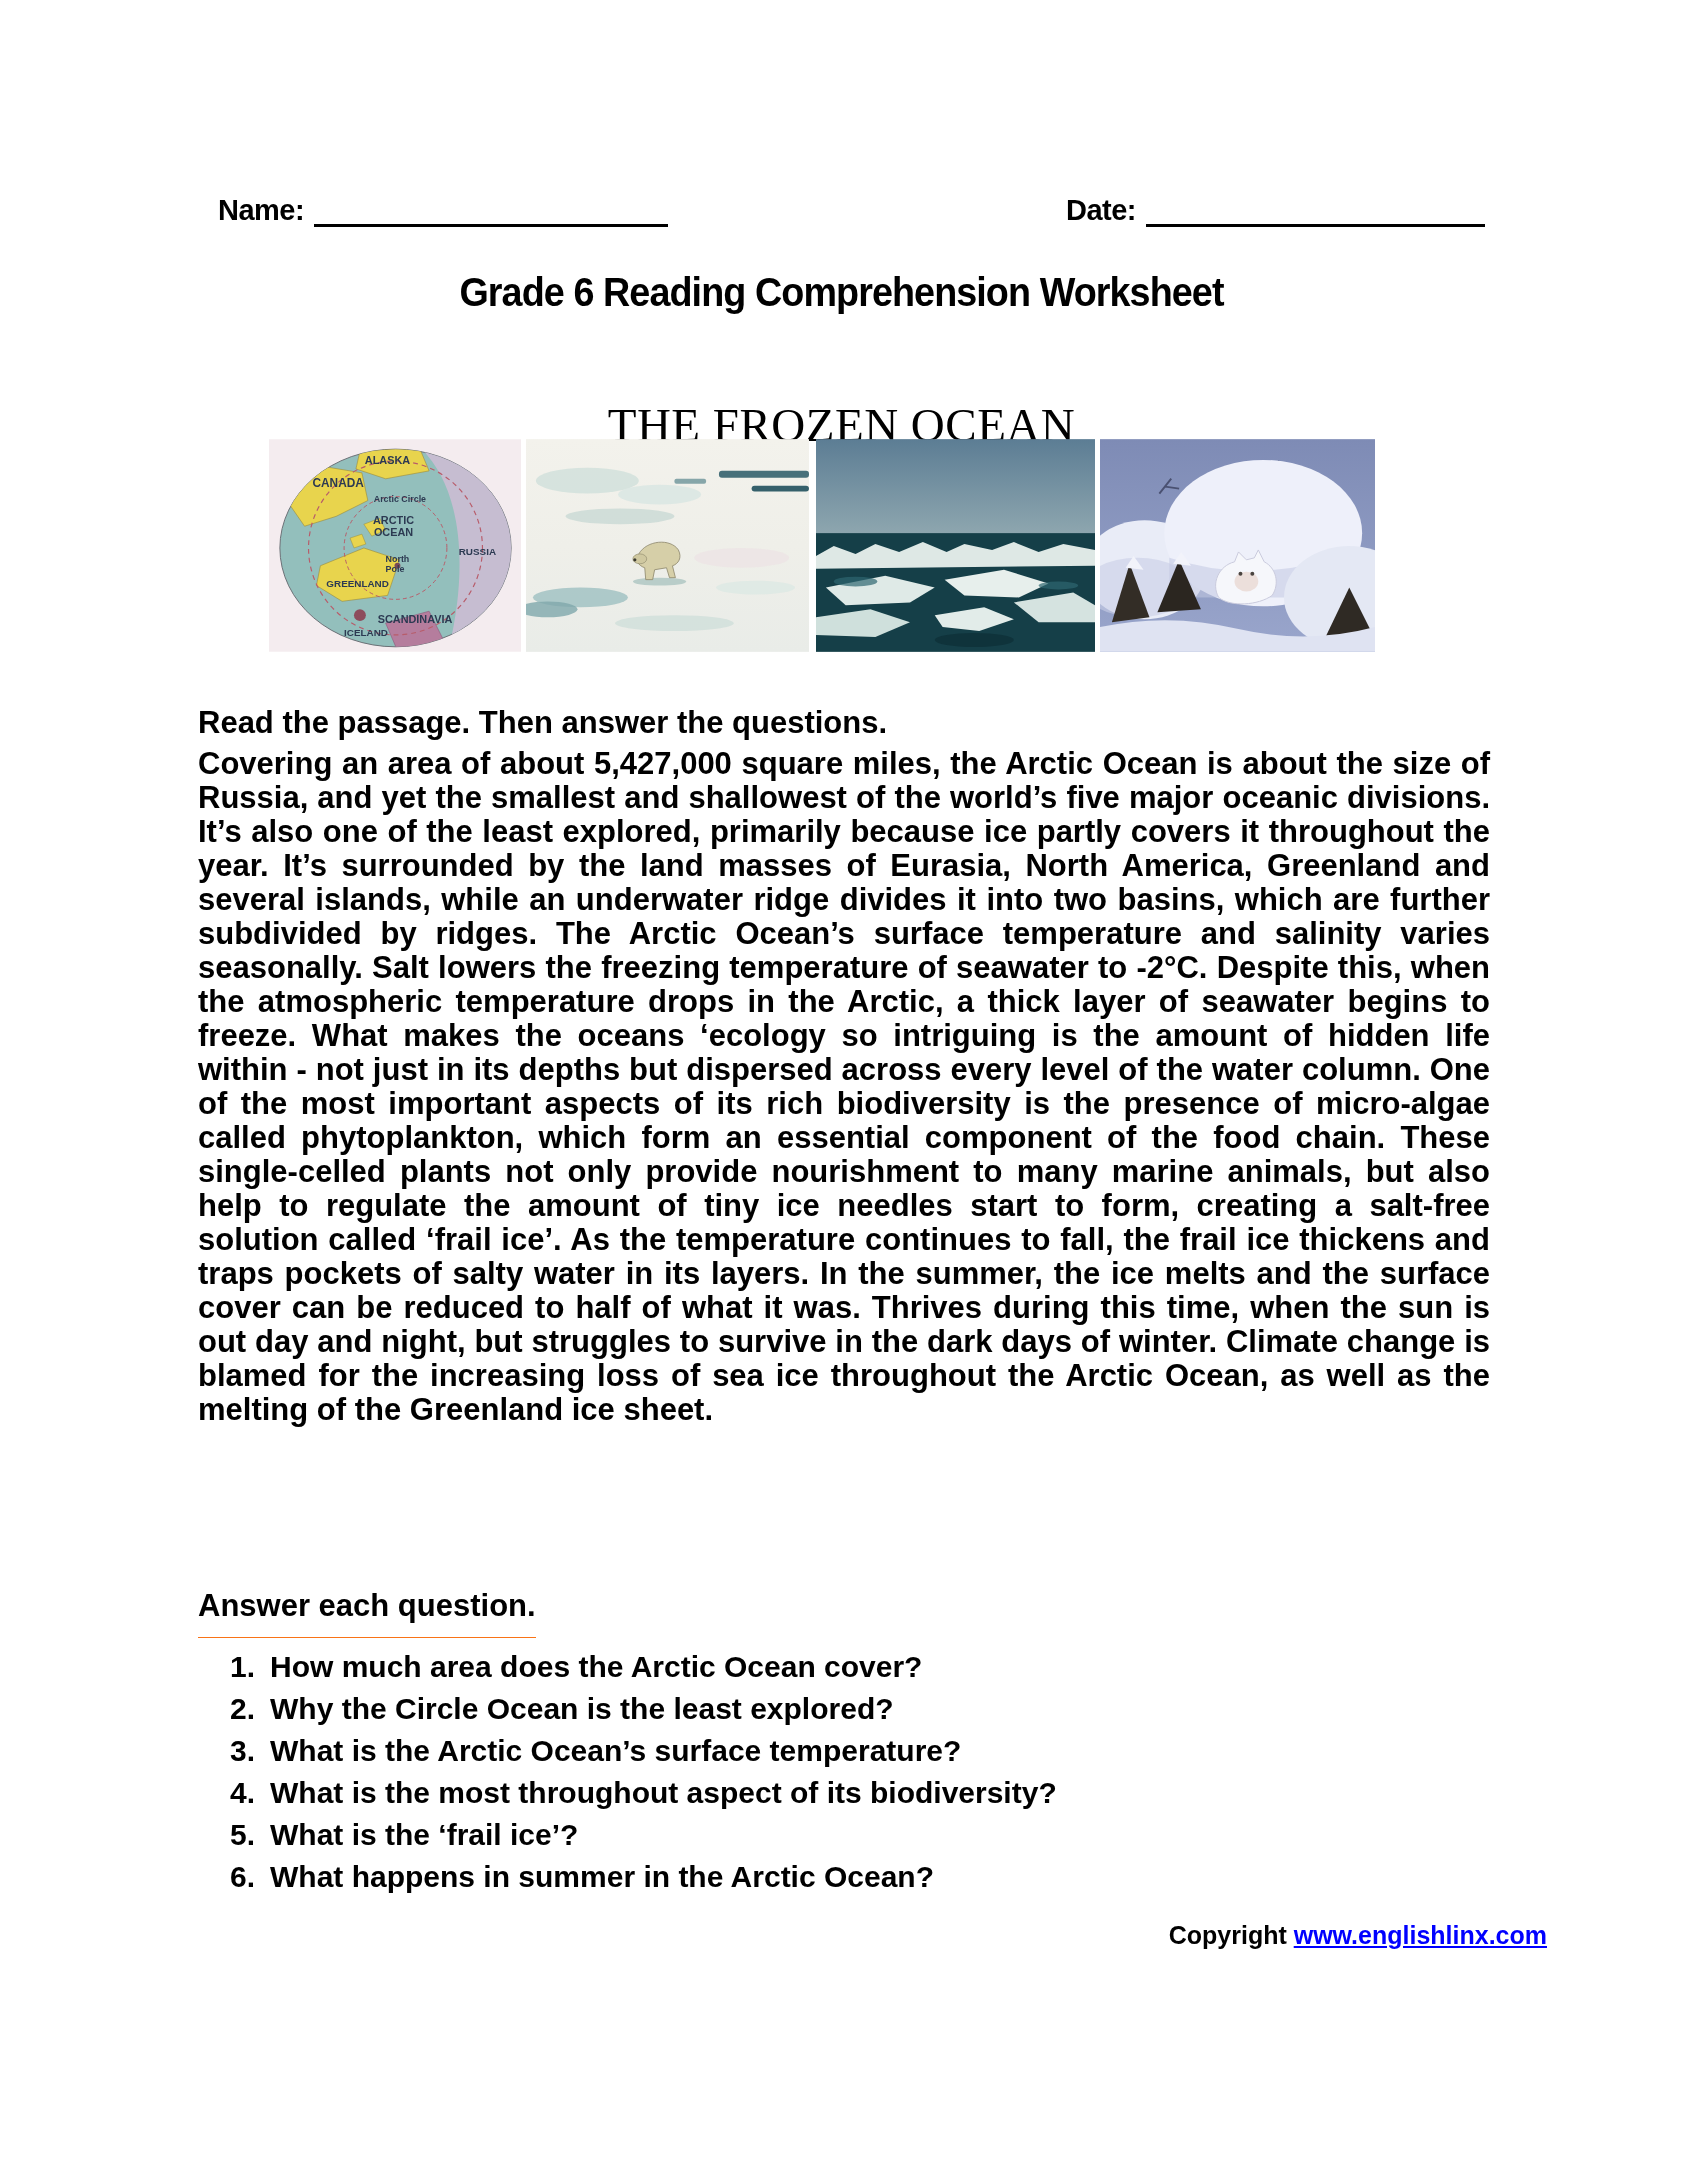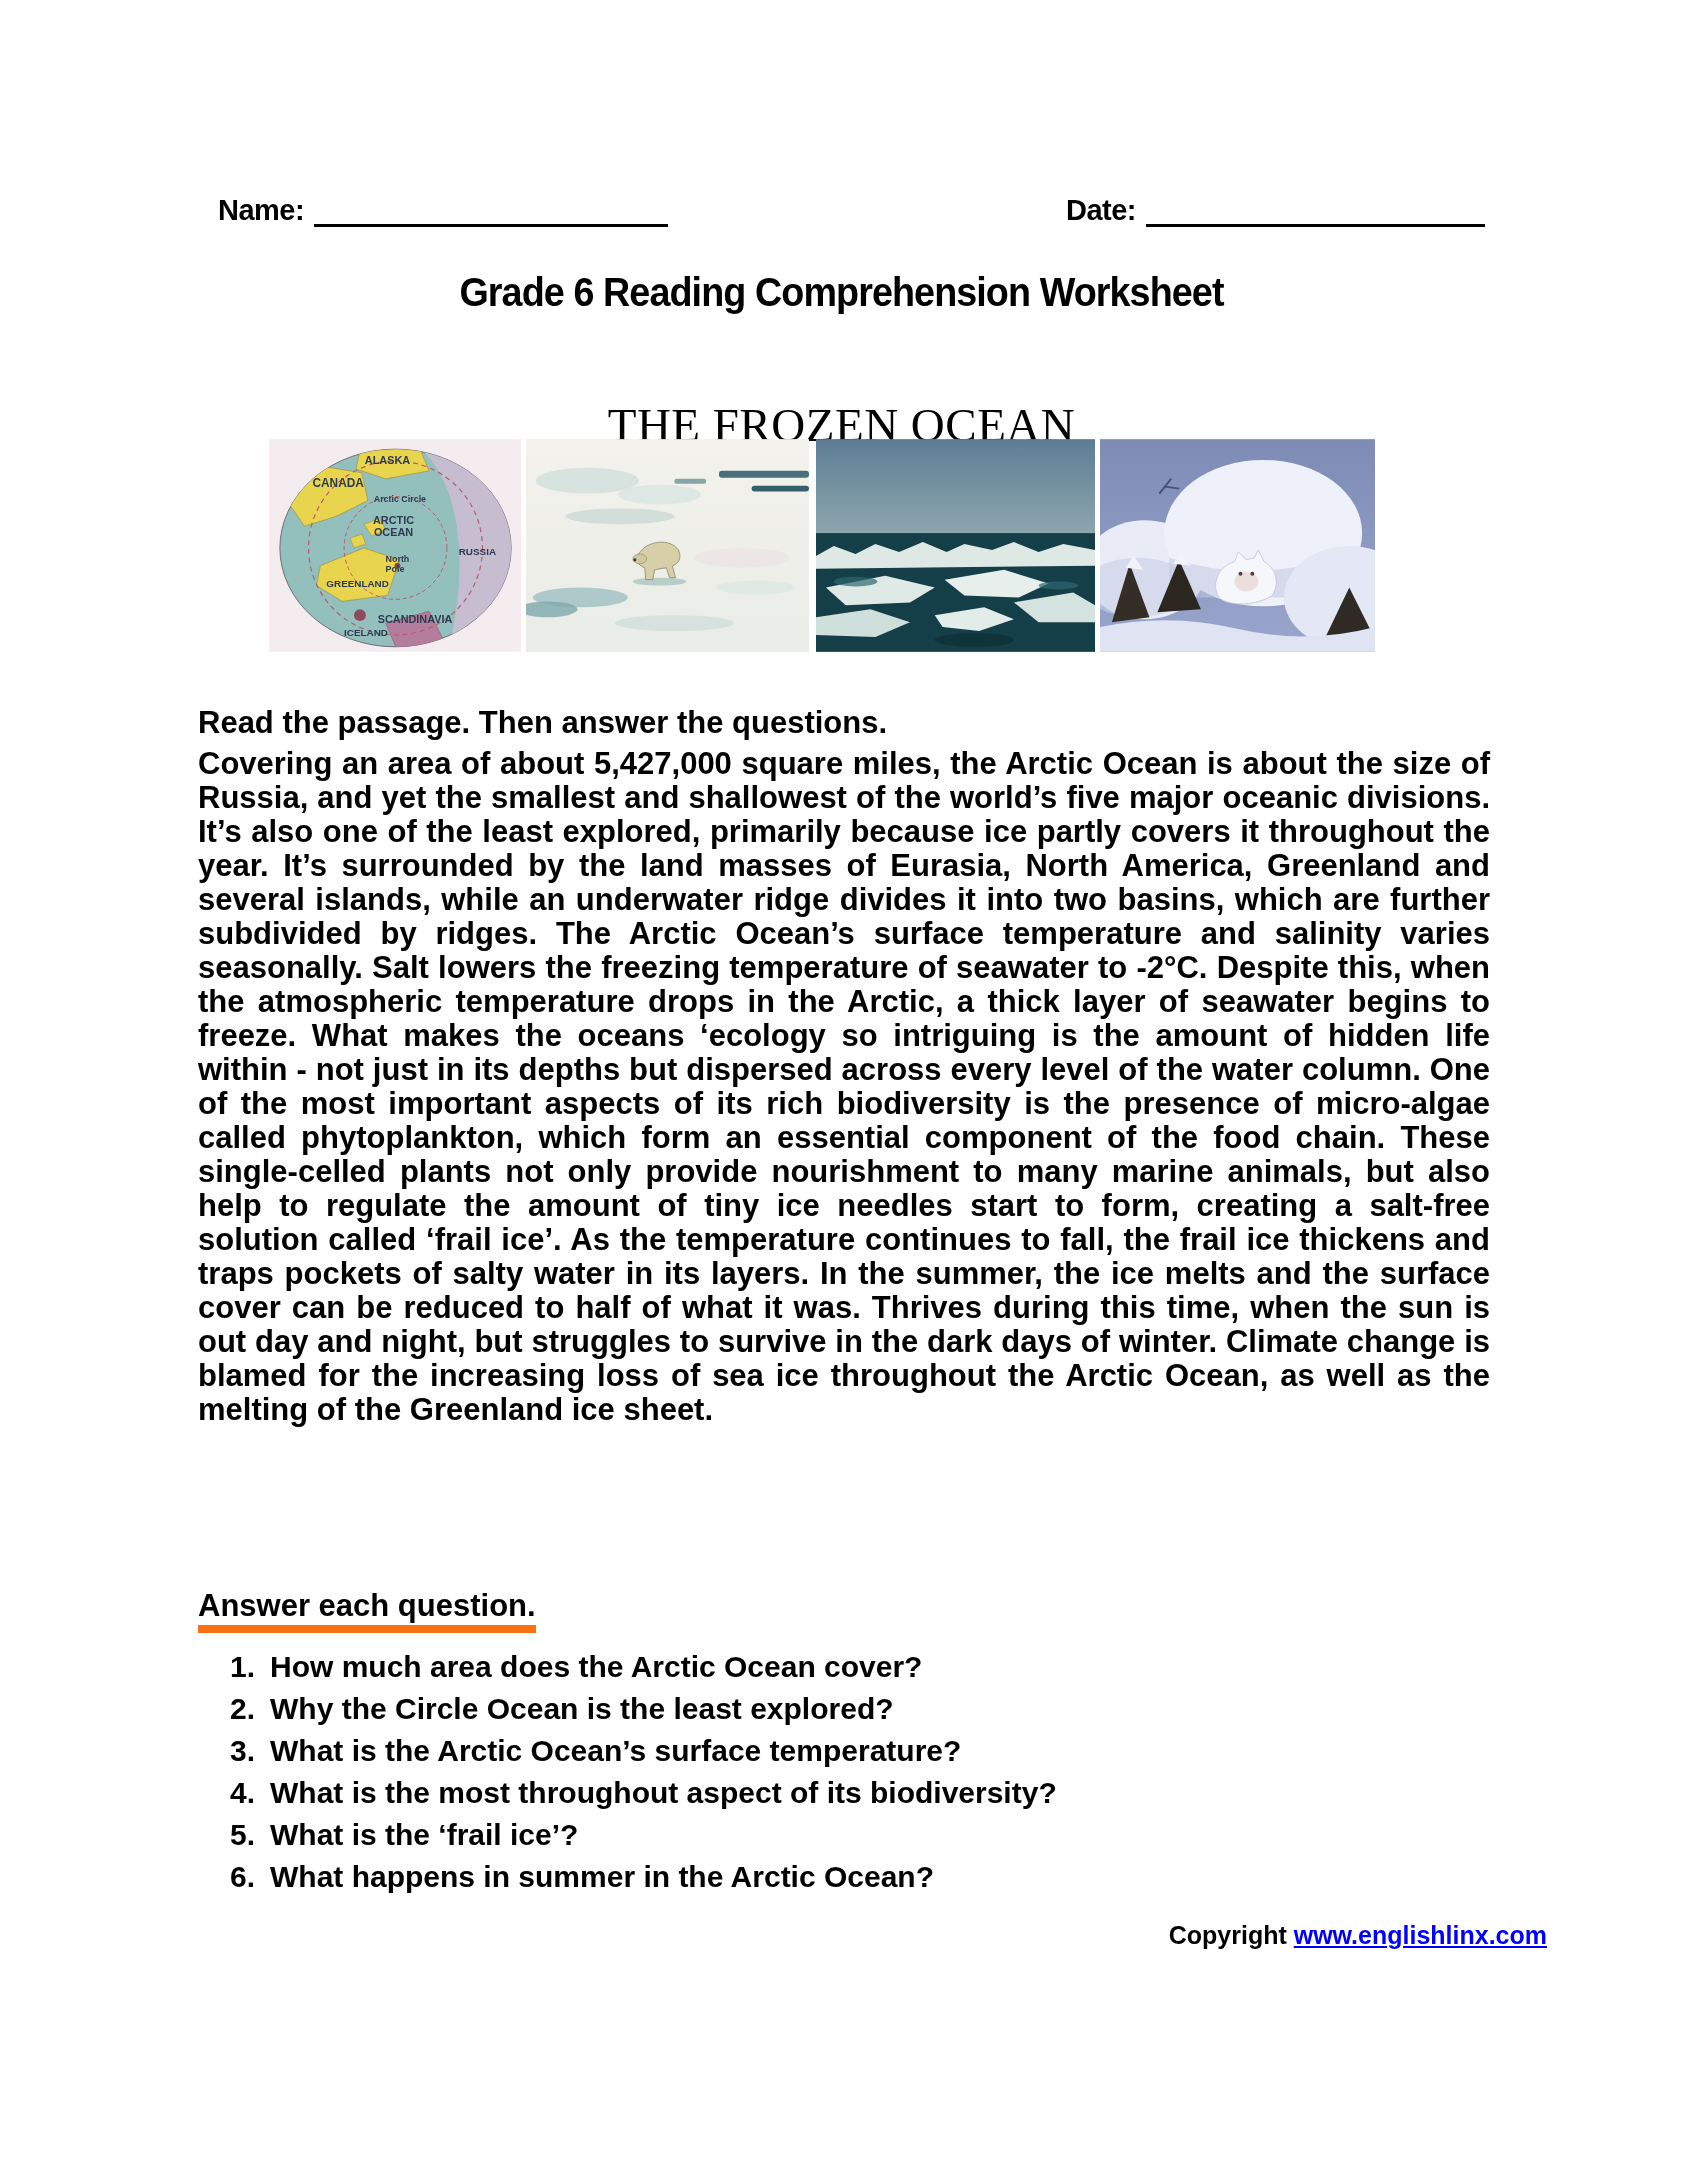--- a/index.html
+++ b/index.html
@@ -23,21 +23,21 @@
   .subtitle{position:absolute;top:362px;left:0;width:100%;text-align:center;font-family:"Liberation Serif","DejaVu Serif",serif;font-weight:400;font-size:47px;letter-spacing:0.5px;margin-top:36px;}
   
   .img-strip{position:absolute;top:439px;left:269px;display:flex;}
   .img-strip svg{display:block;}
   .gap5{margin-left:5px;} .gap7{margin-left:7px;}
   
   .instructions{position:absolute;top:705px;left:198px;font-weight:700;font-size:31px;}
   .passage{position:absolute;top:747px;left:198px;width:1292px;font-weight:700;font-size:31px;line-height:34px;text-align:justify;}
   
   .q-heading{position:absolute;top:1588px;left:198px;font-weight:700;font-size:31px;}
-  .q-heading span{display:inline-block;border-bottom:8px solid #f97316;padding-bottom:1px;}
+  .q-heading span{display:inline-block;border-bottom:1px solid #f97316;padding-bottom:13px;}
   .q-list{position:absolute;top:1646px;left:230px;font-weight:700;font-size:30px;}
   .q-item{display:flex;height:42px;align-items:center;}
   .q-num{width:40px;flex:0 0 40px;}
   
   .footer{position:absolute;top:1921px;left:16px;width:1531px;text-align:right;font-weight:700;font-size:25px;}
   .footer a{color:#0000ff;text-decoration:underline;}
   
   .map-label{font-family:"Liberation Sans","DejaVu Sans",sans-serif;font-weight:700;fill:#2c3a52;}
 </style>
 </head>

